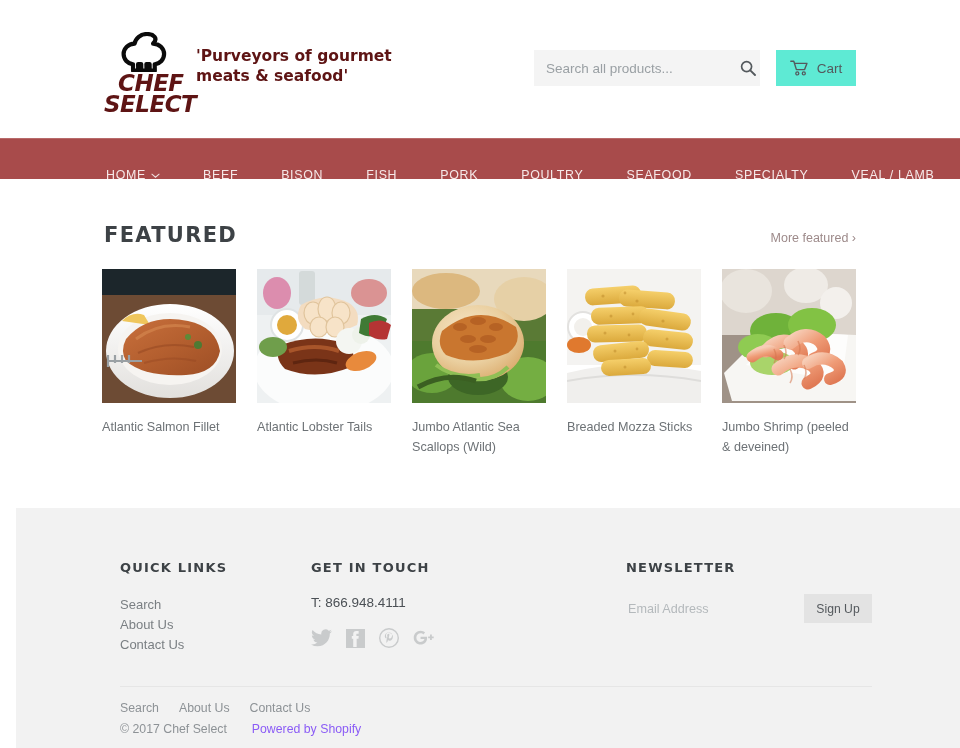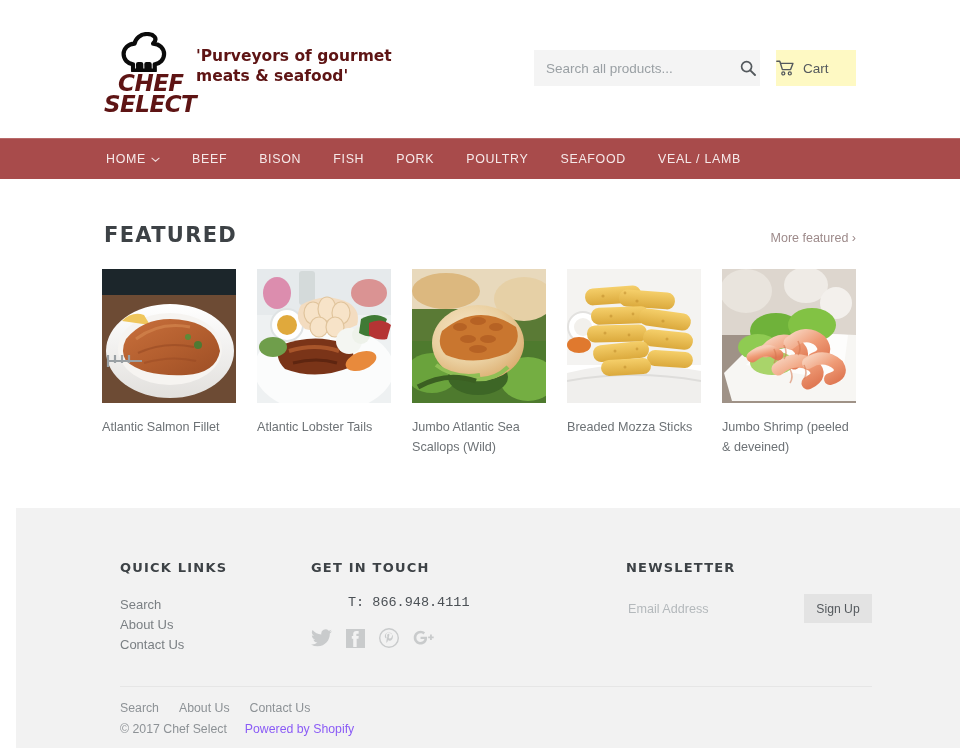--- a/index.html
+++ b/index.html
@@ -25,27 +25,27 @@
   .tagline { margin-left: 8px; margin-top: 14px; color:#5e1414; font-weight:700;
     font-size: 15.5px; line-height: 1.32; text-align:left; font-family:"DejaVu Sans", sans-serif; }
 
   .search-area { position:absolute; right:104px; top:50px; display:flex; gap:16px; }
   .search-box { width: 226px; height: 36px; background:#f4f4f4; border:0; display:flex; align-items:flex-end; }
   .search-box input { flex:1; border:0; background:transparent; outline:none; height:100%;
     padding: 0 12px; font-size:13.5px; color:#7a7f83; font-family:"Liberation Sans", sans-serif; }
   .search-box input::placeholder { color:#9aa0a4; }
   .search-btn { width:36px; height:36px; background:transparent; border:0; cursor:pointer;
     display:flex; align-items:center; justify-content:center; }
-  .cart-btn { width: 80px; height:36px; background:#fef9c3; border:0; cursor:pointer;
-    display:flex; align-items:center; gap:8px;
+  .cart-btn { width: 80px; height:36px; background:#5eead4; border:0; cursor:pointer;
+    display:flex; align-items:center; justify-content:center; gap:8px;
     font-size:13.5px; color:#54595d; font-family:"Liberation Sans", sans-serif; }
 
   
   .nav { height: 41px; background:#a84b4b; border-top:1px solid #b86a6a; }
-  .nav-inner { width: 752px; margin:0 auto; height:100%; display:flex; align-items:center; gap:0; padding-left:2px;text-align:right; }
+  .nav-inner { width: 752px; margin:16px auto; height:100%; display:flex; align-items:center; gap:11px; padding-left:2px;text-align:right; }
   .nav-item { color:#f6e9e9; font-size:12.4px; letter-spacing:0.7px; text-decoration:none;
     padding: 0 16px; line-height: 41px; display:flex; align-items:center; gap:5px; cursor:pointer; white-space:nowrap; }
   .nav-item:first-child { padding-left:0; }
   .caret { display:inline-block; }
 
   
   .featured { padding-top: 44px; }
   .feat-head { width:752px; margin:0 auto; display:flex; align-items:baseline; justify-content:space-between; }
   .feat-title { font-size: 21px; font-weight: 700; letter-spacing:1.3px; color:#3d4246;
     font-family:"DejaVu Sans", sans-serif; }
@@ -59,35 +59,35 @@
 
   
   .footer { position:absolute; left:16px; top:508px; width:960px; height:240px; background:#f2f2f2; }
   .foot-inner { width:752px; margin:0 auto; padding-top:52px; display:flex; }
   .col-quick { width: 194px; }
   .col-touch { width: 320px; }
   .col-news  { flex:1; }
   .foot-h { font-size:13px; font-weight:700; letter-spacing:1.2px; color:#3d4246;
     font-family:"DejaVu Sans", sans-serif; margin-bottom: 20px; }
   .foot-link { display:block; font-size:13px; color:#7a7f83; text-decoration:none; line-height:20px; margin-bottom:0px; cursor:pointer; }
-  .phone { font-size:13.5px; color:#4b5055; font-family:Liberation Mono, monospace; margin-bottom: 18px; margin-left: 37px; }
+  .phone { font-size:13.5px; color:#4b5055; font-family:Liberation Sans, sans-serif; margin-bottom: 18px; }
   .socials { display:flex; gap:14px; align-items:center; }
   .soc { cursor:pointer; display:block; }
 
   .news-form { display:flex; margin-top:-1px;align-items:flex-end; }
   .news-input { width:178px; height:29px; background:#f2f2f2; border:0; outline:none;
      font-size:12.6px; color:#a6abae; padding:0 2px; font-family:"Liberation Sans", sans-serif; }
   .news-input::placeholder { color:#b4b9bc; }
   .news-btn { width:68px; height:29px; background:#e3e3e3; border:0; cursor:pointer;
      font-size:12.2px; color:#54595d; font-family:"Liberation Sans", sans-serif; }
 
   .foot-bottom { width:752px; margin: 0 auto; border-top:1px solid #e6e6e6; padding-top: 14px; margin-top: 31px; }
   .fb-links { display:flex; gap:20px; margin-bottom: 7px; }
   .fb-links a { font-size:12.3px; color:#8d9296; text-decoration:none; cursor:pointer; }
-  .fb-copy { display:flex; gap:18px; font-size:12.3px; color:#8d9296; }
+  .fb-copy { display:flex; gap:25px; font-size:12.3px; color:#8d9296; }
   .fb-copy a { color:#8b5cf6; text-decoration:none; cursor:pointer;text-align:right; }
 </style>
 </head>
 <body>
 
 <div class="page">
 
   <div class="header">
 
     <div class="logo-block">
@@ -145,20 +145,23 @@
           <span>FISH</span>
         </a>
         <a class="nav-item">
           <span>PORK</span>
         </a>
         <a class="nav-item">
           <span>POULTRY</span>
         </a>
         <a class="nav-item">
           <span>SEAFOOD</span>
+        </a>
+        <a class="nav-item">
+          <span>SPECIALTY</span>
         </a>
         <a class="nav-item">
           <span>VEAL / LAMB</span>
         </a>
       </div>
   </nav>
 
   <section class="featured">
     <div class="feat-head">
       <h2 class="feat-title">FEATURED</h2>

